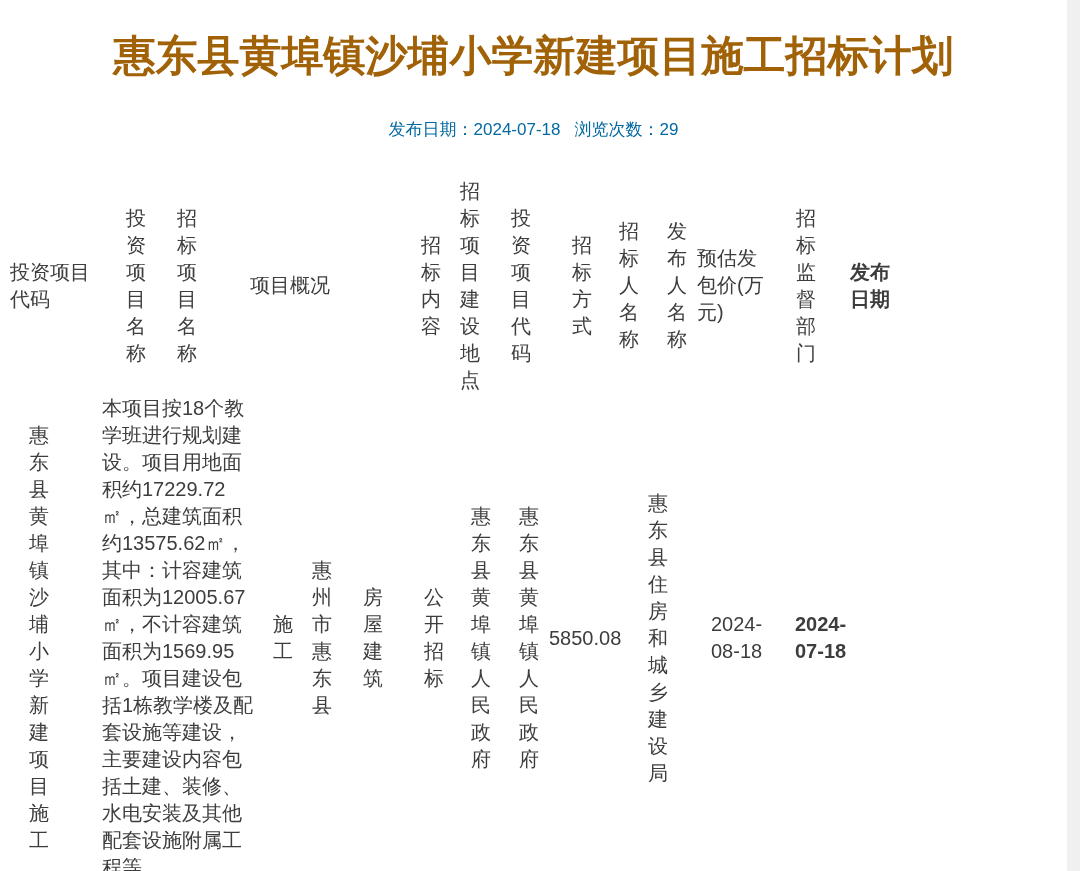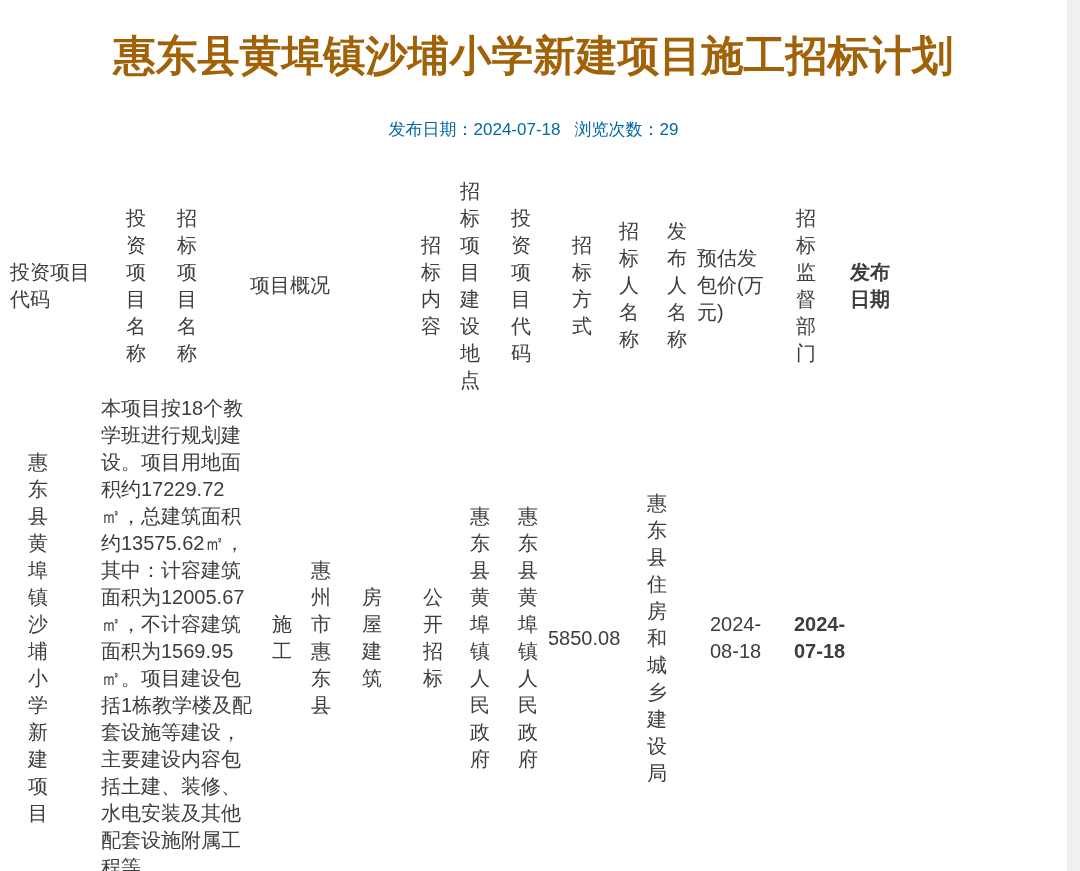--- a/index.html
+++ b/index.html
@@ -107,21 +107,21 @@
       <div class="cell col7 break-all">投资项目代码</div>
       <div class="cell col8 break-all">招标方式</div>
       <div class="cell col9 break-all">招标人名称</div>
       <div class="cell col10 break-all">发布人名称</div>
       <div class="cell col11 break-all">预估发包价(万元)</div>
       <div class="cell col12 break-all">招标监督部门</div>
       <div class="cell col14 break-all">发布日期</div>
     </div>
 
     <div class="trow data-row">
-      <div class="cell col2 break-all">惠东县黄埠镇沙埔小学新建项目</div>
+      <div class="cell col3 break-all">惠东县黄埠镇沙埔小学新建项目施工</div>
       <div class="cell col4 wrap-normal">本项目按18个教学班进行规划建设。项目用地面积约17229.72㎡，总建筑面积约13575.62㎡，其中：计容建筑面积为12005.67㎡，不计容建筑面积为1569.95㎡。项目建设包括1栋教学楼及配套设施等建设，主要建设内容包括土建、装修、水电安装及其他配套设施附属工程等。</div>
       <div class="cell col5 break-all">施工</div>
       <div class="cell col6 break-all">惠州市惠东县</div>
       <div class="cell col7 break-all">房屋建筑</div>
       <div class="cell col8 break-all">公开招标</div>
       <div class="cell col9 break-all">惠东县黄埠镇人民政府</div>
       <div class="cell col10 break-all">惠东县黄埠镇人民政府</div>
       <div class="cell col11 wrap-normal">5850.08</div>
       <div class="cell col12 break-all">惠东县住房和城乡建设局</div>
       <div class="cell col13 wrap-normal">2024-08-18</div>

